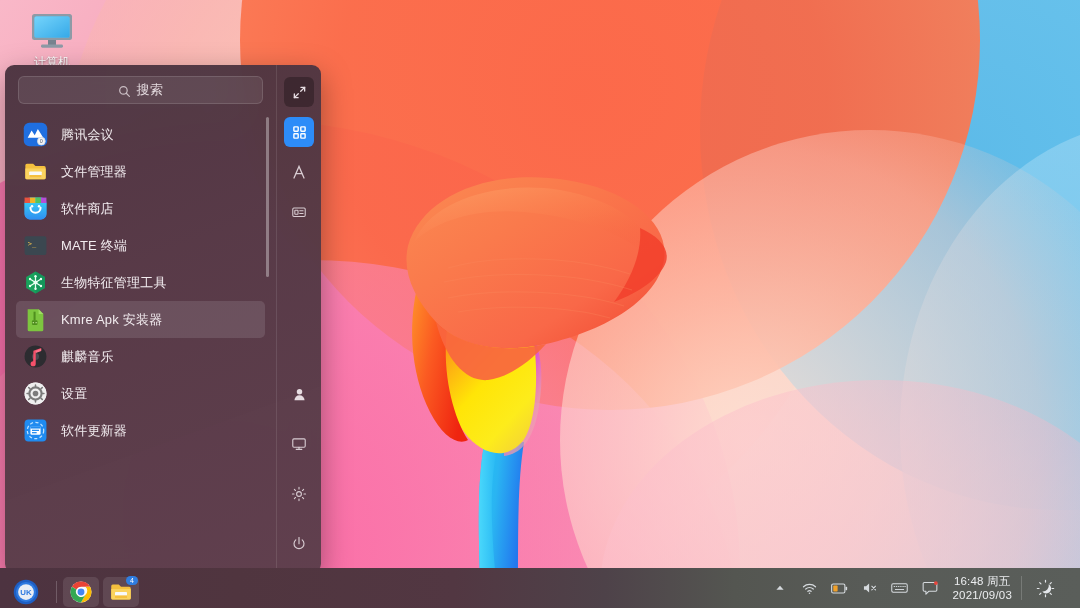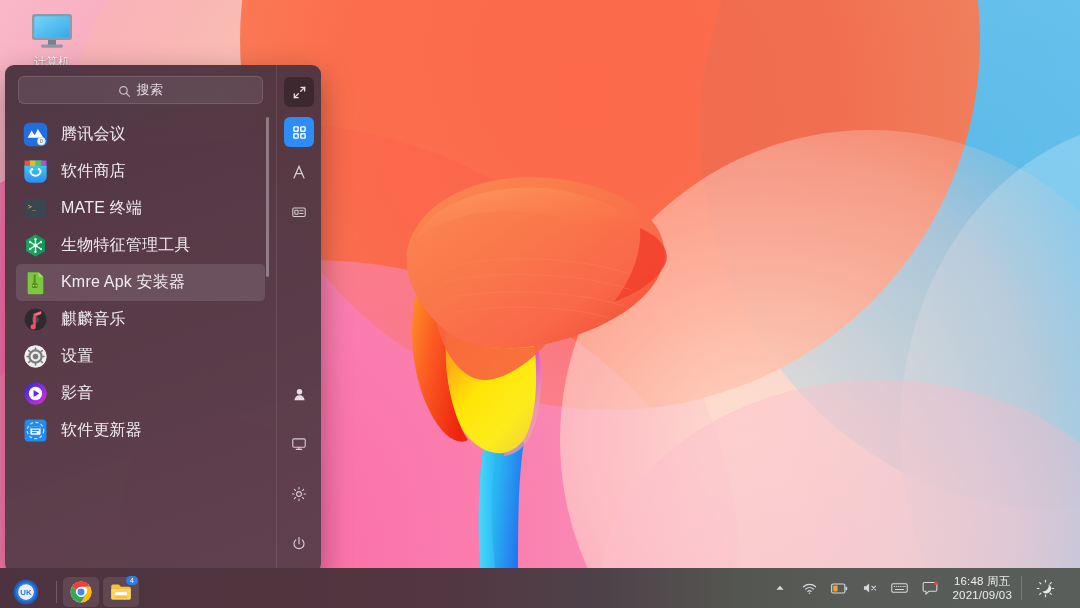--- a/index.html
+++ b/index.html
@@ -62,21 +62,21 @@
     display:flex; align-items:center; justify-content:center; gap:6px; cursor:text; }
   .search-box .s-ico { width:13px; height:13px; display:block; opacity:.85; }
   .search-box .s-txt { font-size:13px; color:#e6dde1; letter-spacing:.5px; }
 
   .app-list { position:absolute; top:48px; left:0; right:0; bottom:0; overflow:hidden; padding-top:3px; }
   .app-row { height:37px; margin:0 11px; display:flex; align-items:center; gap:13px;
     padding-left:7px; border-radius:5px; cursor:pointer; }
   .app-row.sel { background:rgba(255,255,255,.115); }
   .app-ico { width:25px; height:25px; flex:0 0 25px; position:relative; }
   .app-ico svg { width:25px; height:25px; display:block; }
-  .app-name { font-size:16px; color:#f2ecef; white-space:nowrap; letter-spacing:.2px; }
+  .app-name { font-size:13px; color:#f2ecef; white-space:nowrap; letter-spacing:.2px; }
 
   .scrollbar { position:absolute; right:7px; top:52px; width:3px; height:160px;
     background:rgba(255,255,255,.34); border-radius:2px; cursor:pointer; }
 
   .side-top { position:absolute; top:12px; left:0; right:0; display:flex; flex-direction:column; align-items:center; gap:10px; }
   .side-bot { position:absolute; bottom:14px; left:0; right:0; display:flex; flex-direction:column; align-items:center; gap:20px; }
   .sbtn { width:30px; height:30px; border-radius:6px; display:flex; align-items:center; justify-content:center; cursor:pointer; }
   .sbtn.dark { background:rgba(0,0,0,.27); }
   .sbtn.active { background:#2d8cf8; }
   .sbtn svg { display:block; }
@@ -224,20 +224,31 @@
             <svg viewBox="0 0 32 32">
               <rect x="1" y="1" width="30" height="30" rx="7" fill="#1f6fe0"></rect>
               <path d="M6 20 L11 11 L15 17 L19 9 L26 20 Z" fill="#fff"></path>
               <circle cx="23.5" cy="24.5" r="5" fill="#f2f4f7" stroke="#cfd6de" stroke-width="1"></circle>
               <text x="23.5" y="27.4" font-size="7" text-anchor="middle" fill="#55606d" font-family="sans-serif">0</text>
             </svg>
           </span>
           <span class="app-name">腾讯会议</span>
         </div>
 
+        <div class="app-row">
+          <span class="app-ico">
+            <svg viewBox="0 0 32 32">
+              <path d="M3 8 a2 2 0 0 1 2-2 h8 l3 3 h11 a2 2 0 0 1 2 2 v13 a2 2 0 0 1 -2 2 H5 a2 2 0 0 1 -2 -2 Z" fill="#f5c03e"></path>
+              <path d="M3 12 h26 v12 a2 2 0 0 1 -2 2 H5 a2 2 0 0 1 -2 -2 Z" fill="#fbd35e"></path>
+              <rect x="8" y="16" width="16" height="8" rx="1" fill="#f7f9fb"></rect>
+              <rect x="8" y="20.5" width="16" height="3.5" fill="#f5c03e"></rect>
+            </svg>
+          </span>
+          <span class="app-name">文件管理器</span>
+        </div>
 
         <div class="app-row">
           <span class="app-ico">
             <svg viewBox="0 0 32 32">
               <defs>
                   <linearGradient id="st1" x1="0" y1="0" x2="0" y2="1">
                 <stop offset="0%" stop-color="#38c7f5"></stop>
                     <stop offset="100%" stop-color="#2f8ef0"></stop>
                   </linearGradient>
                 </defs>
@@ -335,38 +346,20 @@
                 <rect x="7" y="7" width="2" height="4" rx="1" transform="rotate(-45 8 9)"></rect>
                 <rect x="23" y="21" width="2" height="4" rx="1" transform="rotate(-45 24 23)"></rect>
                 <rect x="23" y="7" width="2" height="4" rx="1" transform="rotate(45 24 9)"></rect>
                 <rect x="7" y="21" width="2" height="4" rx="1" transform="rotate(45 8 23)"></rect>
               </g>
             </svg>
           </span>
           <span class="app-name">设置</span>
         </div>
 
-        <div class="app-row">
-          <span class="app-ico">
-            <svg viewBox="0 0 32 32">
-              <defs>
-                  <linearGradient id="mp" x1="0" y1="0" x2="1" y2="1">
-                <stop offset="0%" stop-color="#1e2ce0"></stop>
-                    <stop offset="50%" stop-color="#8a2ae8"></stop>
-                    <stop offset="100%" stop-color="#e22ac8"></stop>
-                  </linearGradient>
-                </defs>
-              <path d="M16 2 a14 14 0 1 1 -9.9 4.1 L16 16 Z" fill="url(#mp)"></path>
-              <circle cx="16" cy="16" r="14" fill="url(#mp)"></circle>
-              <circle cx="16" cy="16" r="8.5" fill="#fff"></circle>
-              <path d="M13.6 11.6 L21 16 L13.6 20.4 Z" fill="#5b2ae0"></path>
-            </svg>
-          </span>
-          <span class="app-name">影音</span>
-        </div>
 
         <div class="app-row">
           <span class="app-ico">
             <svg viewBox="0 0 32 32">
               <rect x="2" y="2" width="28" height="28" rx="5" fill="#1f8bf0"></rect>
               <circle cx="16" cy="16" r="10.5" fill="none" stroke="#bfe2ff" stroke-width="1.6" stroke-dasharray="4 3"></circle>
               <rect x="9.5" y="10.5" width="13" height="11" rx="1.6" fill="#fff"></rect>
               <rect x="9.5" y="10.5" width="13" height="3" fill="#1f8bf0"></rect>
               <rect x="11.5" y="15" width="9" height="1.6" fill="#1f8bf0"></rect>
               <rect x="11.5" y="18" width="6" height="1.6" fill="#1f8bf0"></rect>

